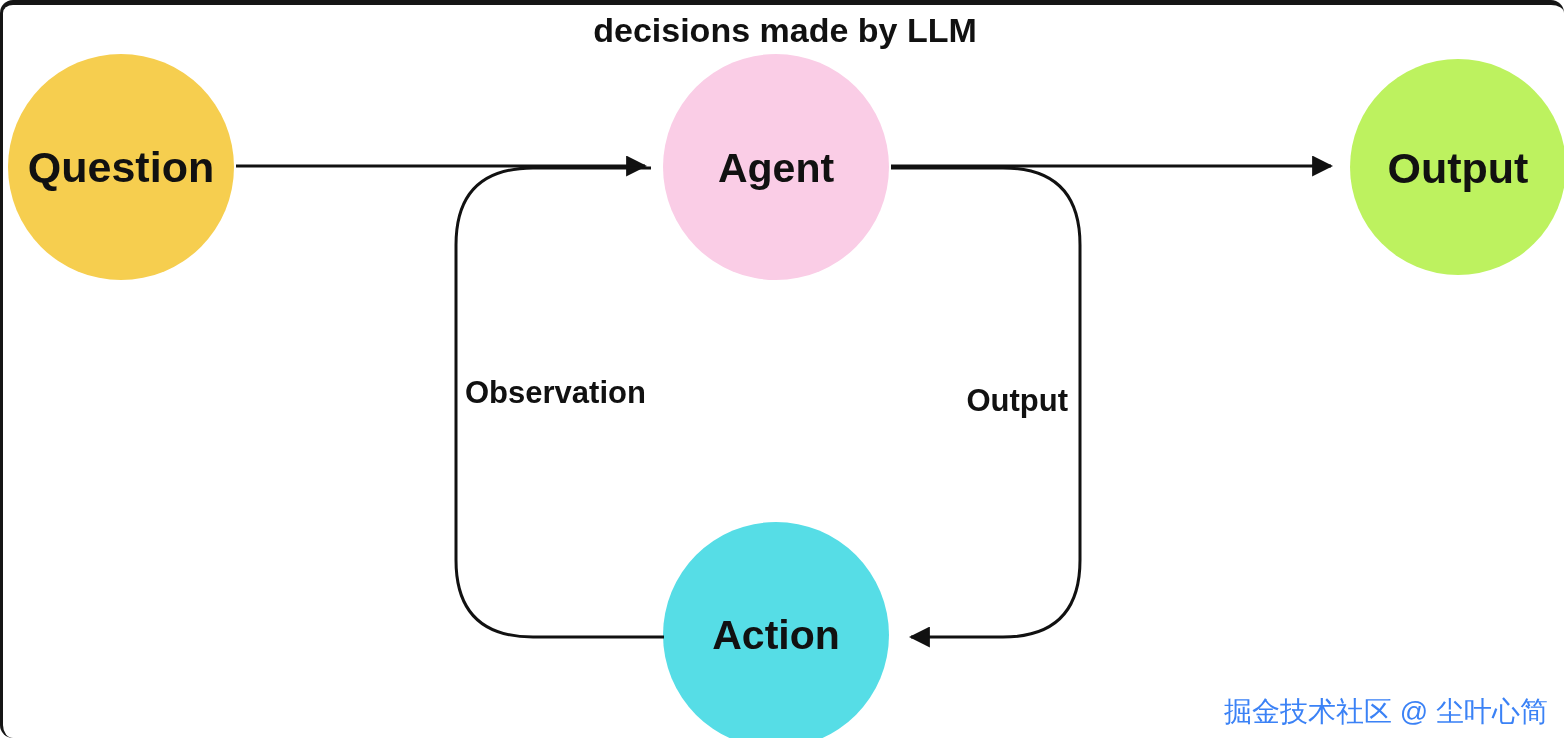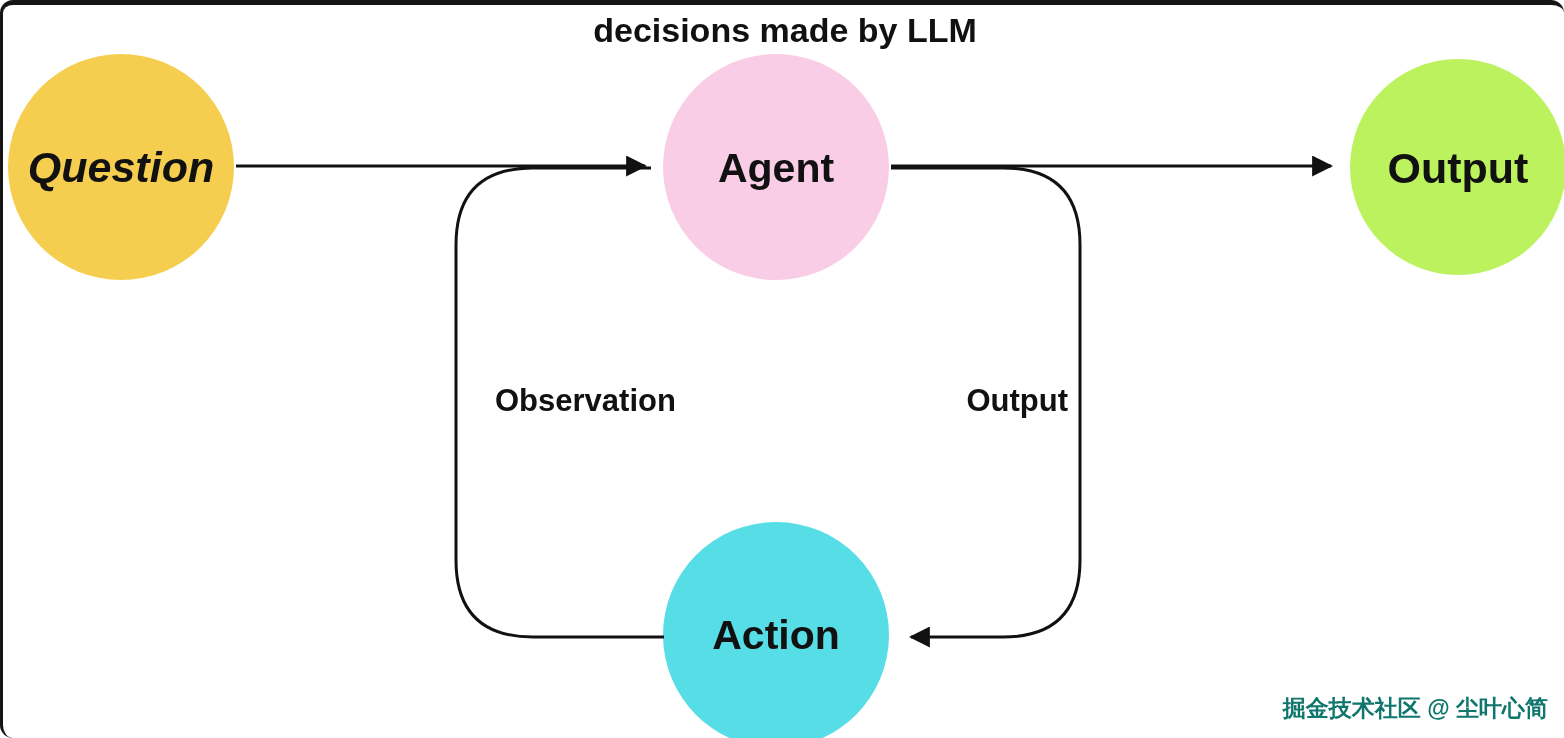--- a/index.html
+++ b/index.html
@@ -42,23 +42,23 @@
     transform: translate(-50%, -50%);
     text-align: center;
   }
   .node-label.big { font-size: 43px; }
   .node-label.med { font-size: 41px; }
   .edge-label { font-size: 31px; }
   .watermark {
     position: absolute;
     top: 688px;
     right: 16px;
-    font-size: 23px;
-    font-weight: 700;
-    color: #0f766e;
+    font-size: 28px;
+    font-weight: 400;
+    color: #3b82f6;
     white-space: nowrap;
   }
 </style>
 </head>
 <body>
 
 <div class="canvas">
 
   <svg class="layer" viewBox="0 0 1564 738" aria-hidden="true">
     <defs>
@@ -76,27 +76,27 @@
 
     <path d="M 888 161 L 1328 161" fill="none" stroke="#111111" stroke-width="3" marker-end="url(#arrowhead)"></path>
 
     <path d="M 888 163 L 1000 163 Q 1077 163 1077 240 L 1077 555 Q 1077 632 1000 632 L 908 632" fill="none" stroke="#111111" stroke-width="3" marker-end="url(#arrowhead)"></path>
 
     <path d="M 661 632 L 530 632 Q 453 632 453 555 L 453 240 Q 453 163 530 163 L 648 163" fill="none" stroke="#111111" stroke-width="3"></path>
   </svg>
 
   <div class="label title">decisions made by LLM</div>
 
-  <div class="label node-label big" style="left:118px; top:162px;font-style:italic;">Question</div>
+  <div class="label node-label big" style="left:118px; top:162px;">Question</div>
 
   <div class="label node-label med" style="left:773px; top:163px;">Agent</div>
 
   <div class="label node-label big" style="left:1455px; top:163px;">Output</div>
 
   <div class="label node-label med" style="left:773px; top:630px;">Action</div>
 
-  <div class="label edge-label" style="left:462px; top:378px;margin-left:30px;">Observation</div>
+  <div class="label edge-label" style="left:462px; top:370px;">Observation</div>
 
   <div class="label edge-label" style="left:945px; top:378px; width:120px; text-align:right;">Output</div>
 
   <div class="watermark">掘金技术社区 @ 尘叶心简</div>
 
 </div>
 
 </body></html>

